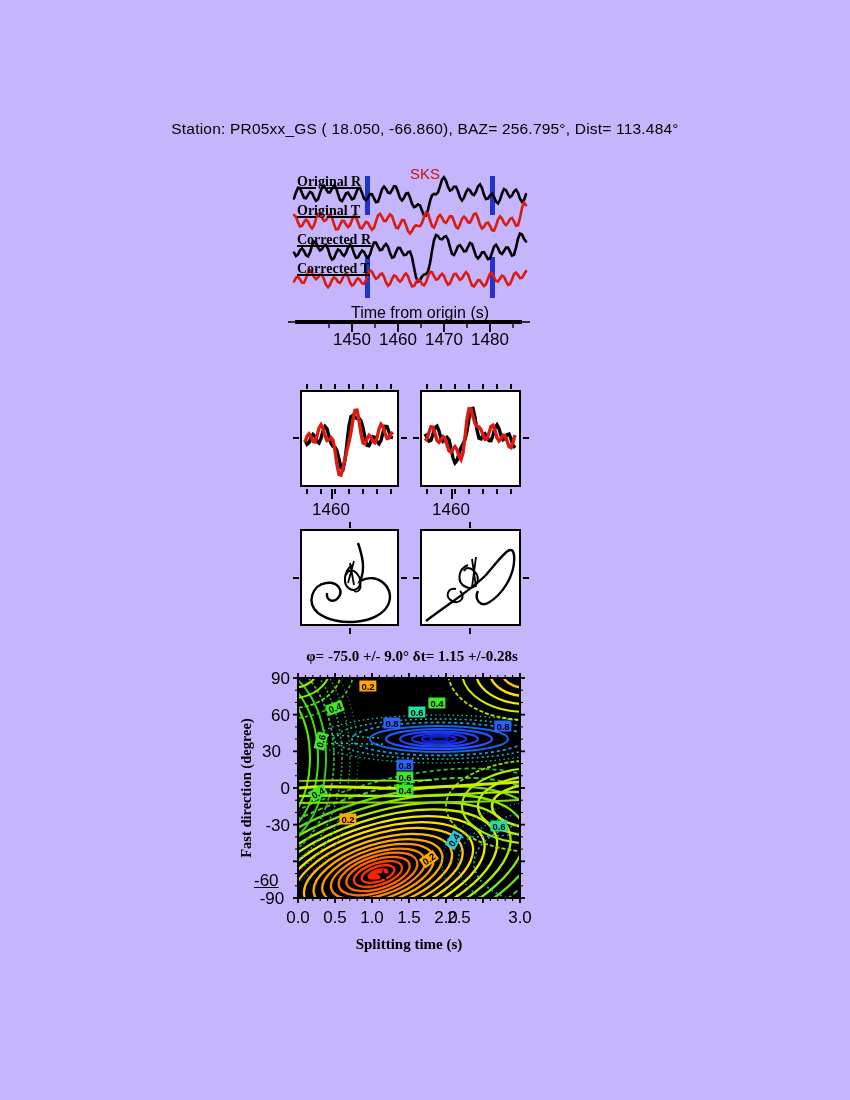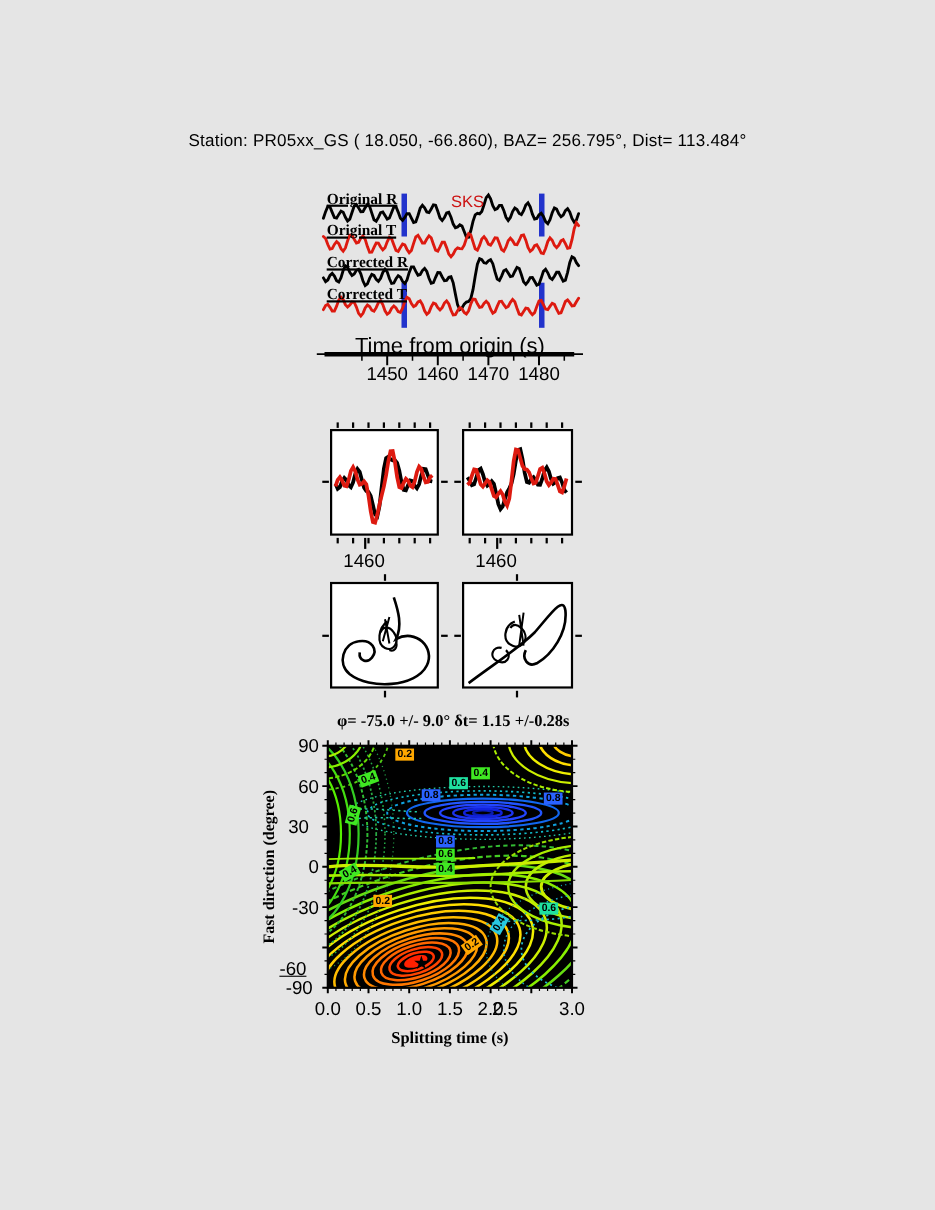--- a/index.html
+++ b/index.html
@@ -1,16 +1,16 @@
 <!DOCTYPE html>
 <html><head>
 <meta charset="utf-8">
 <style>
   html,body{margin:0;padding:0;background:#888;}
-  .page{position:relative;width:850px;height:1100px;background:#e5e5e5;overflow:hidden;
+  .page{position:relative;width:850px;height:1100px;background:#c4b5fd;overflow:hidden;
         font-family:"Liberation Sans",sans-serif;color:#000;}
   .abs{position:absolute;}
   .sans{font-family:"Liberation Sans",sans-serif;}
   .serifb{font-family:"Liberation Serif",serif;font-weight:bold;}
   .ctr{transform:translateX(-50%);white-space:nowrap;}
   .hdrline{width:850px;text-align:center;font-size:15.5px;letter-spacing:.2px;}
   .tracelab{font-size:14px;text-decoration:underline;text-decoration-thickness:1.5px;white-space:nowrap;}
   .ticknum{font-size:17px;}
   .vtick{position:absolute;width:2px;background:#000;}
   .htick{position:absolute;height:2px;background:#000;}
@@ -29,27 +29,27 @@
       <rect x="83" y="16" width="5" height="39" fill="#2233cc"></rect>
       <rect x="208" y="16" width="5" height="39" fill="#2233cc"></rect>
       <rect x="83" y="97" width="5" height="41" fill="#2233cc"></rect>
       <rect x="208" y="97" width="5" height="41" fill="#2233cc"></rect>
       <path d="M12,38.4 L14,32.4 L16,27.7 L18,28.2 L20,33.1 L22,37.8 L24,38.3 L26,34.9 L28,31.9 L30,32.9 L32,37.5 L34,40.9 L36,39.3 L38,33.2 L40,27.3 L42,25.9 L44,29.0 L46,32.5 L48,32.4 L50,28.7 L52,25.8 L54,27.6 L56,33.8 L58,39.8 L60,41.1 L62,37.6 L64,33.4 L66,32.7 L68,36.0 L70,39.2 L72,38.2 L74,33.2 L76,28.2 L78,28.0 L80,32.8 L82,38.4 L84,40.3 L86,37.7 L88,34.2 L90,34.3 L92,38.3 L94,42.2 L96,41.6 L98,35.9 L100,29.3 L102,26.6 L104,29.0 L106,32.7 L108,33.3 L110,30.0 L112,26.3 L114,26.7 L116,32.0 L118,38.2 L120,40.5 L122,37.8 L124,33.6 L126,33.0 L128,37.5 L130,43.7 L132,47.1 L134,46.3 L136,44.4 L138,45.5 L140,50.4 L142,55.5 L144,55.7 L146,49.8 L148,41.2 L150,35.3 L152,33.9 L154,34.4 L156,32.3 L158,26.3 L160,19.7 L162,17.3 L164,20.8 L166,27.0 L168,30.6 L170,29.6 L172,26.7 L174,26.7 L176,31.3 L178,37.5 L180,40.4 L182,37.7 L184,32.3 L186,29.1 L188,30.5 L190,34.0 L192,35.1 L194,31.6 L196,26.4 L198,24.4 L200,28.1 L202,34.7 L204,39.1 L206,38.6 L208,35.3 L210,33.9 L212,36.8 L214,41.5 L216,43.4 L218,39.8 L220,33.4 L222,29.1 L224,30.1 L226,34.4 L228,37.1 L230,35.5 L232,31.5 L234,29.7 L236,32.8 L238,38.6 L240,42.0 L242,40.0 L244,34.2" fill="none" stroke="#000000" stroke-width="2.6" stroke-linecap="round"></path>
       <path d="M12,55.0 L14,56.8 L16,62.3 L18,66.5 L20,66.0 L22,62.2 L24,59.7 L26,61.5 L28,66.0 L30,68.3 L32,65.4 L34,58.9 L36,53.7 L38,53.7 L40,57.6 L42,60.9 L44,60.2 L46,56.5 L48,54.6 L50,57.6 L52,64.2 L54,69.4 L56,69.3 L58,64.9 L60,60.9 L62,61.0 L64,64.6 L66,67.1 L68,65.2 L70,59.8 L72,55.8 L74,57.0 L76,62.5 L78,67.7 L80,68.5 L82,65.1 L84,61.9 L86,62.7 L88,66.8 L90,69.7 L92,67.7 L94,61.3 L96,55.3 L98,53.9 L100,57.2 L102,60.9 L104,60.9 L106,57.3 L108,54.4 L110,56.1 L112,62.0 L114,67.5 L116,68.3 L118,64.4 L120,60.1 L122,60.2 L124,65.1 L126,71.0 L128,73.4 L130,71.1 L132,67.1 L134,65.3 L136,66.0 L138,66.2 L140,62.9 L142,56.8 L144,52.4 L146,53.6 L148,59.9 L150,66.2 L152,67.5 L154,63.1 L156,57.2 L158,55.1 L160,57.8 L162,61.9 L164,62.9 L166,59.7 L168,56.1 L170,56.4 L172,61.3 L174,66.9 L176,68.3 L178,64.5 L180,58.9 L182,56.6 L184,58.8 L186,62.2 L188,62.5 L190,58.6 L192,54.0 L194,53.5 L196,58.3 L198,65.0 L200,68.5 L202,66.9 L204,63.4 L206,62.6 L208,65.9 L210,70.1 L212,70.6 L214,65.9 L216,59.5 L218,56.3 L220,58.4 L222,63.0 L224,65.1 L226,62.8 L228,58.9 L230,57.9 L232,61.4 L234,65.7 L236,65.2 L238,57.9 L240,47.9 L242,42.5 L244,45.2" fill="none" stroke="#dd1a10" stroke-width="2.6" stroke-linecap="round"></path>
       <path d="M12,92.6 L14,96.0 L16,94.5 L18,90.4 L20,88.5 L22,91.0 L24,95.2 L26,96.4 L28,92.4 L30,85.7 L32,81.6 L34,83.0 L36,87.5 L38,90.4 L40,89.1 L42,85.7 L44,84.8 L46,88.9 L48,95.5 L50,99.6 L52,98.1 L54,93.1 L56,89.5 L58,90.4 L60,94.0 L62,95.8 L64,93.0 L66,87.7 L68,84.7 L70,87.2 L72,93.2 L74,97.7 L76,97.3 L78,93.4 L80,90.6 L82,92.0 L84,95.9 L86,97.8 L88,94.5 L90,87.7 L92,82.6 L94,82.6 L96,86.7 L98,90.2 L100,89.6 L102,86.0 L104,84.0 L106,86.8 L108,93.0 L110,97.6 L112,97.0 L114,92.1 L116,87.8 L118,87.9 L120,91.8 L122,95.2 L124,94.9 L126,92.1 L128,91.6 L130,97.1 L132,107.4 L134,117.2 L136,121.5 L138,120.0 L140,116.5 L142,114.6 L144,114.1 L146,111.4 L148,103.3 L150,91.1 L152,80.2 L154,75.1 L156,76.1 L158,78.9 L160,79.3 L162,77.1 L164,76.1 L166,79.7 L168,87.2 L170,93.8 L172,95.0 L174,91.0 L176,86.2 L178,85.1 L180,88.1 L182,91.4 L184,91.0 L186,86.8 L188,83.0 L190,84.0 L192,89.8 L194,96.2 L196,98.5 L198,96.0 L200,92.4 L202,92.2 L204,95.7 L206,99.2 L208,98.4 L210,92.8 L212,86.7 L214,84.8 L216,88.0 L218,92.6 L220,94.0 L222,91.1 L224,87.5 L226,87.5 L228,91.6 L230,95.6 L232,94.7 L234,87.6 L236,78.6 L238,73.5 L240,74.5 L242,78.8 L244,81.5" fill="none" stroke="#000000" stroke-width="2.6" stroke-linecap="round"></path>
       <path d="M12,121.5 L14,117.8 L16,116.7 L18,119.4 L20,122.8 L22,122.8 L24,118.3 L26,112.6 L28,110.1 L30,112.4 L32,116.9 L34,119.1 L36,117.4 L38,114.6 L40,114.8 L42,119.2 L44,124.9 L46,127.3 L48,124.8 L50,119.9 L52,117.3 L54,118.7 L56,122.0 L58,122.9 L60,119.7 L62,115.1 L64,113.6 L66,116.9 L68,122.5 L70,125.7 L72,124.2 L74,120.3 L76,118.2 L78,120.0 L80,123.3 L82,124.0 L84,120.1 L86,113.9 L88,110.3 L90,111.6 L92,115.9 L94,118.7 L96,117.6 L98,114.5 L100,113.5 L102,116.9 L104,122.5 L106,125.7 L108,123.9 L110,119.0 L112,115.5 L114,116.3 L116,119.7 L118,121.7 L120,119.7 L122,115.5 L124,113.5 L126,116.3 L128,122.1 L130,126.4 L132,126.1 L134,122.5 L136,119.7 L138,120.7 L140,124.0 L142,125.5 L144,122.5 L146,116.4 L148,111.9 L150,112.2 L152,116.2 L154,119.5 L156,119.1 L158,115.9 L160,113.9 L162,116.0 L164,121.1 L166,124.7 L168,123.4 L170,118.5 L172,114.1 L174,113.8 L176,117.0 L178,119.7 L180,118.6 L182,114.8 L184,112.3 L186,114.4 L188,120.2 L190,125.5 L192,126.3 L194,123.2 L196,120.1 L198,120.4 L200,123.7 L202,126.1 L204,124.2 L206,118.7 L208,113.7 L210,113.2 L212,117.0 L214,121.0 L216,121.5 L218,118.5 L220,115.7 L222,116.7 L224,121.1 L226,124.9 L228,124.3 L230,119.4 L232,114.1 L234,112.6 L236,115.1 L238,118.1 L240,117.8 L242,114.3 L244,111.2" fill="none" stroke="#dd1a10" stroke-width="2.6" stroke-linecap="round"></path>
     </svg>
 
-  <div class="abs ctr sans" style="left:425px;top:175px;font-size:15px;color:#cc1111;">SKS</div>
+  <div class="abs ctr sans" style="left:425px;top:165px;font-size:15px;color:#cc1111;">SKS</div>
   <div class="abs serifb tracelab" style="left:297px;top:174px;">Original R</div>
   <div class="abs serifb tracelab" style="left:297px;top:203px;">Original T</div>
   <div class="abs serifb tracelab" style="left:297px;top:232px;">Corrected R</div>
   <div class="abs serifb tracelab" style="left:297px;top:261px;">Corrected T</div>
 
-  <div class="abs ctr sans" style="left:409px;top:304px;font-size:20px;">Time from origin (s)</div>
+  <div class="abs ctr sans" style="left:420px;top:304px;font-size:16px;">Time from origin (s)</div>
   <svg id="time-axis-svg" class="abs" style="left:285px;top:315px;" width="260" height="22">
       <line x1="3" y1="7" x2="245" y2="7" stroke="#000" stroke-width="1.6"></line>
       <line x1="10" y1="7" x2="237" y2="7" stroke="#000" stroke-width="4"></line>
       <line x1="67" y1="7" x2="67" y2="17" stroke="#000" stroke-width="1.8"></line>
       <line x1="113" y1="7" x2="113" y2="17" stroke="#000" stroke-width="1.8"></line>
       <line x1="159" y1="7" x2="159" y2="17" stroke="#000" stroke-width="1.8"></line>
       <line x1="205" y1="7" x2="205" y2="17" stroke="#000" stroke-width="1.8"></line>
       <line x1="44" y1="7" x2="44" y2="13" stroke="#000" stroke-width="1.4"></line>
       <line x1="90" y1="7" x2="90" y2="13" stroke="#000" stroke-width="1.4"></line>
       <line x1="136" y1="7" x2="136" y2="13" stroke="#000" stroke-width="1.4"></line>

